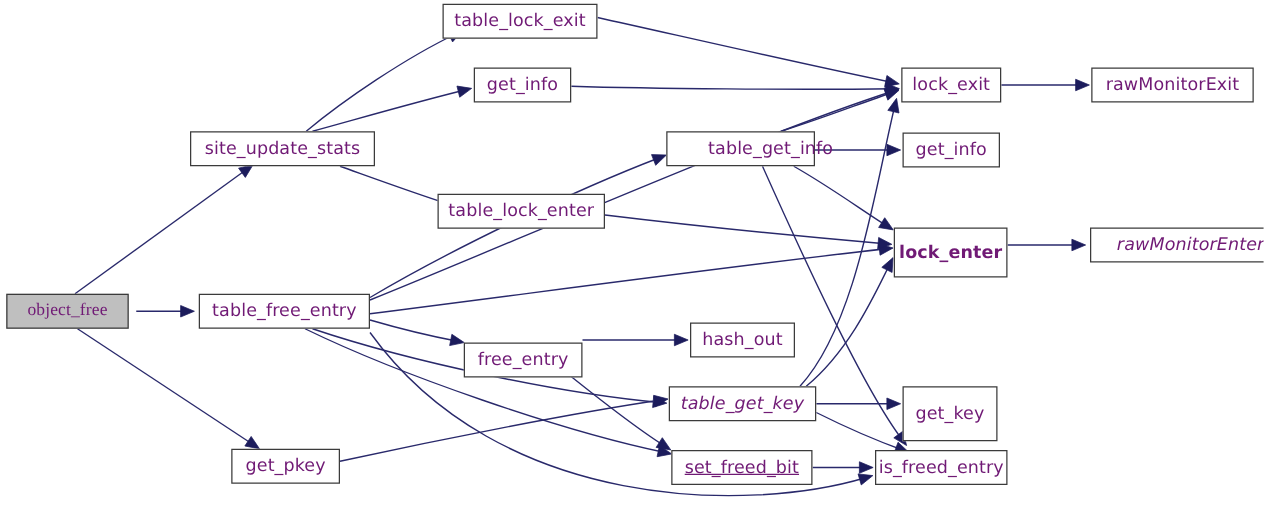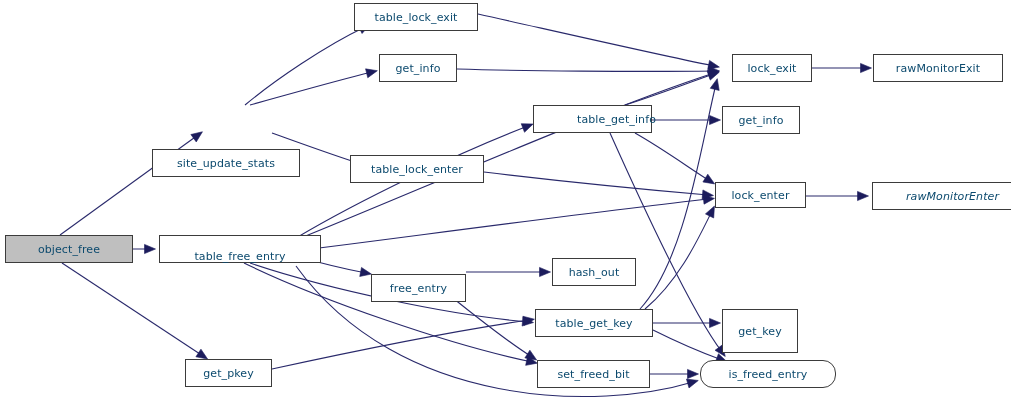--- a/index.html
+++ b/index.html
@@ -32,23 +32,23 @@
   .edge-head {
     fill: #1c1c5c;
     stroke: #1c1c5c;
     stroke-width: 0.6;
   }
   .node-box {
     position: absolute;
     box-sizing: border-box;
     border: 1.2px solid #3b3b3b;
     background: #ffffff;
-    color: #0c4a6e;
+    color: #701a75;
     font-family: "DejaVu Sans", sans-serif;
-    font-size: 11px;
+    font-size: 14px;
     line-height: 1;
     display: flex;
     align-items: center;
     justify-content: center;
     white-space: nowrap;
     letter-spacing: 0.1px;
   }
   .node-box.highlight {
     background: #bfbfbf;
   }
@@ -173,27 +173,27 @@
       <g>
         <path class="edge-path" d="M 801,68 L 866,68" stroke="#29296b"></path>
         <polygon points="871.50,68.00 860.50,72.60 860.50,63.40" class="edge-head"></polygon>
       </g>
       <g>
         <path class="edge-path" d="M 806,196 L 863,196" stroke="#29296b"></path>
         <polygon points="868.50,196.00 857.50,200.60 857.50,191.40" class="edge-head"></polygon>
       </g>
     </svg>
   <div id="node-layer">
-      <div class="node-box highlight" style="left: 5px; top: 235px; width: 128px; height: 28px;">
+      <div class="node-box highlight" style="left: 5px; top: 235px; width: 98px; height: 28px; font-family: Liberation Serif, serif;">
         <span>object_free</span>
       </div>
-      <div class="node-box" style="left: 152px; top: 105px; width: 148px; height: 28px; margin-top: 44px;">
+      <div class="node-box" style="left: 152px; top: 105px; width: 148px; height: 28px;">
         <span>site_update_stats</span>
       </div>
-      <div class="node-box" style="left: 159px; top: 235px; width: 162px; height: 28px; align-items: flex-end;">
+      <div class="node-box" style="left: 159px; top: 235px; width: 137px; height: 28px;">
         <span>table_free_entry</span>
       </div>
       <div class="node-box" style="left: 185px; top: 359px; width: 87px; height: 28px;">
         <span>get_pkey</span>
       </div>
       <div class="node-box" style="left: 354px; top: 3px; width: 124px; height: 28px;">
         <span>table_lock_exit</span>
       </div>
       <div class="node-box" style="left: 379px; top: 54px; width: 78px; height: 28px;">
         <span>get_info</span>
@@ -203,39 +203,39 @@
       </div>
       <div class="node-box" style="left: 371px; top: 258px; width: 95px; height: 28px; margin-top: 16px;">
         <span>free_entry</span>
       </div>
       <div class="node-box" style="left: 533px; top: 105px; width: 119px; height: 28px; padding-left: 48px;">
         <span>table_get_info</span>
       </div>
       <div class="node-box" style="left: 552px; top: 258px; width: 84px; height: 28px;">
         <span>hash_out</span>
       </div>
-      <div class="node-box" style="left: 535px; top: 309px; width: 118px; height: 28px;">
+      <div class="node-box" style="left: 535px; top: 309px; width: 118px; height: 28px; font-style: italic;">
         <span>table_get_key</span>
       </div>
-      <div class="node-box" style="left: 537px; top: 360px; width: 113px; height: 28px;">
+      <div class="node-box" style="left: 537px; top: 360px; width: 113px; height: 28px; text-decoration: underline;">
         <span>set_freed_bit</span>
       </div>
-      <div class="node-box" style="left: 721px; top: 54px; width: 80px; height: 28px; margin-left: 11px;">
+      <div class="node-box" style="left: 721px; top: 54px; width: 80px; height: 28px;">
         <span>lock_exit</span>
       </div>
       <div class="node-box" style="left: 722px; top: 106px; width: 78px; height: 28px;">
         <span>get_info</span>
       </div>
-      <div class="node-box" style="left: 715px; top: 182px; width: 91px; height: 26px;">
+      <div class="node-box" style="left: 715px; top: 182px; width: 91px; height: 40px; font-weight: bold;">
         <span>lock_enter</span>
       </div>
       <div class="node-box" style="left: 722px; top: 309px; width: 76px; height: 44px;">
         <span>get_key</span>
       </div>
-      <div class="node-box" style="left: 700px; top: 360px; width: 136px; height: 28px; border-radius: 13px;">
+      <div class="node-box" style="left: 700px; top: 360px; width: 106px; height: 28px;">
         <span>is_freed_entry</span>
       </div>
       <div class="node-box" style="left: 873px; top: 54px; width: 130px; height: 28px;">
         <span>rawMonitorExit</span>
       </div>
       <div class="node-box" style="left: 872px; top: 182px; width: 161px; height: 28px; font-style: italic;">
         <span>rawMonitorEnter</span>
       </div>
     </div>
 </div>

